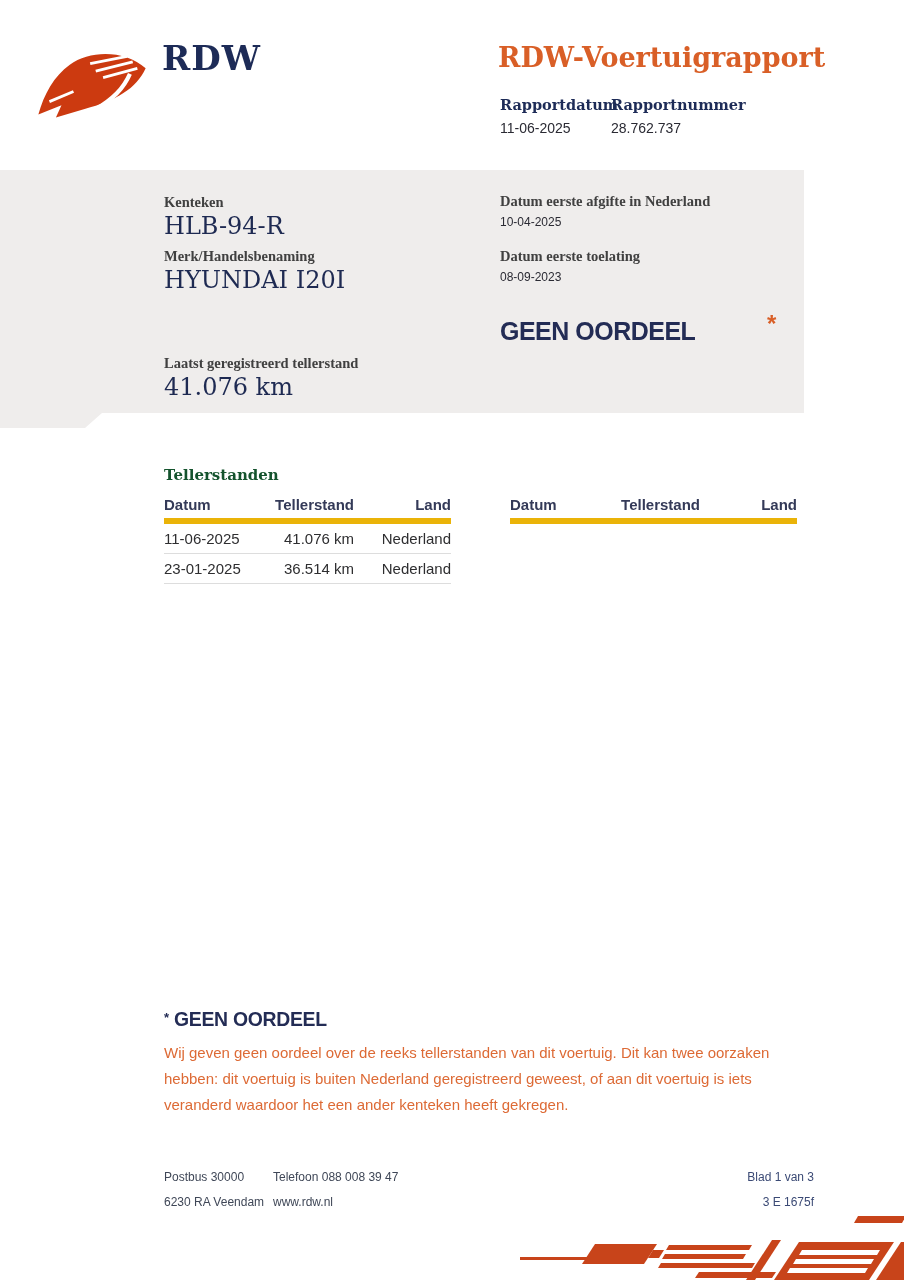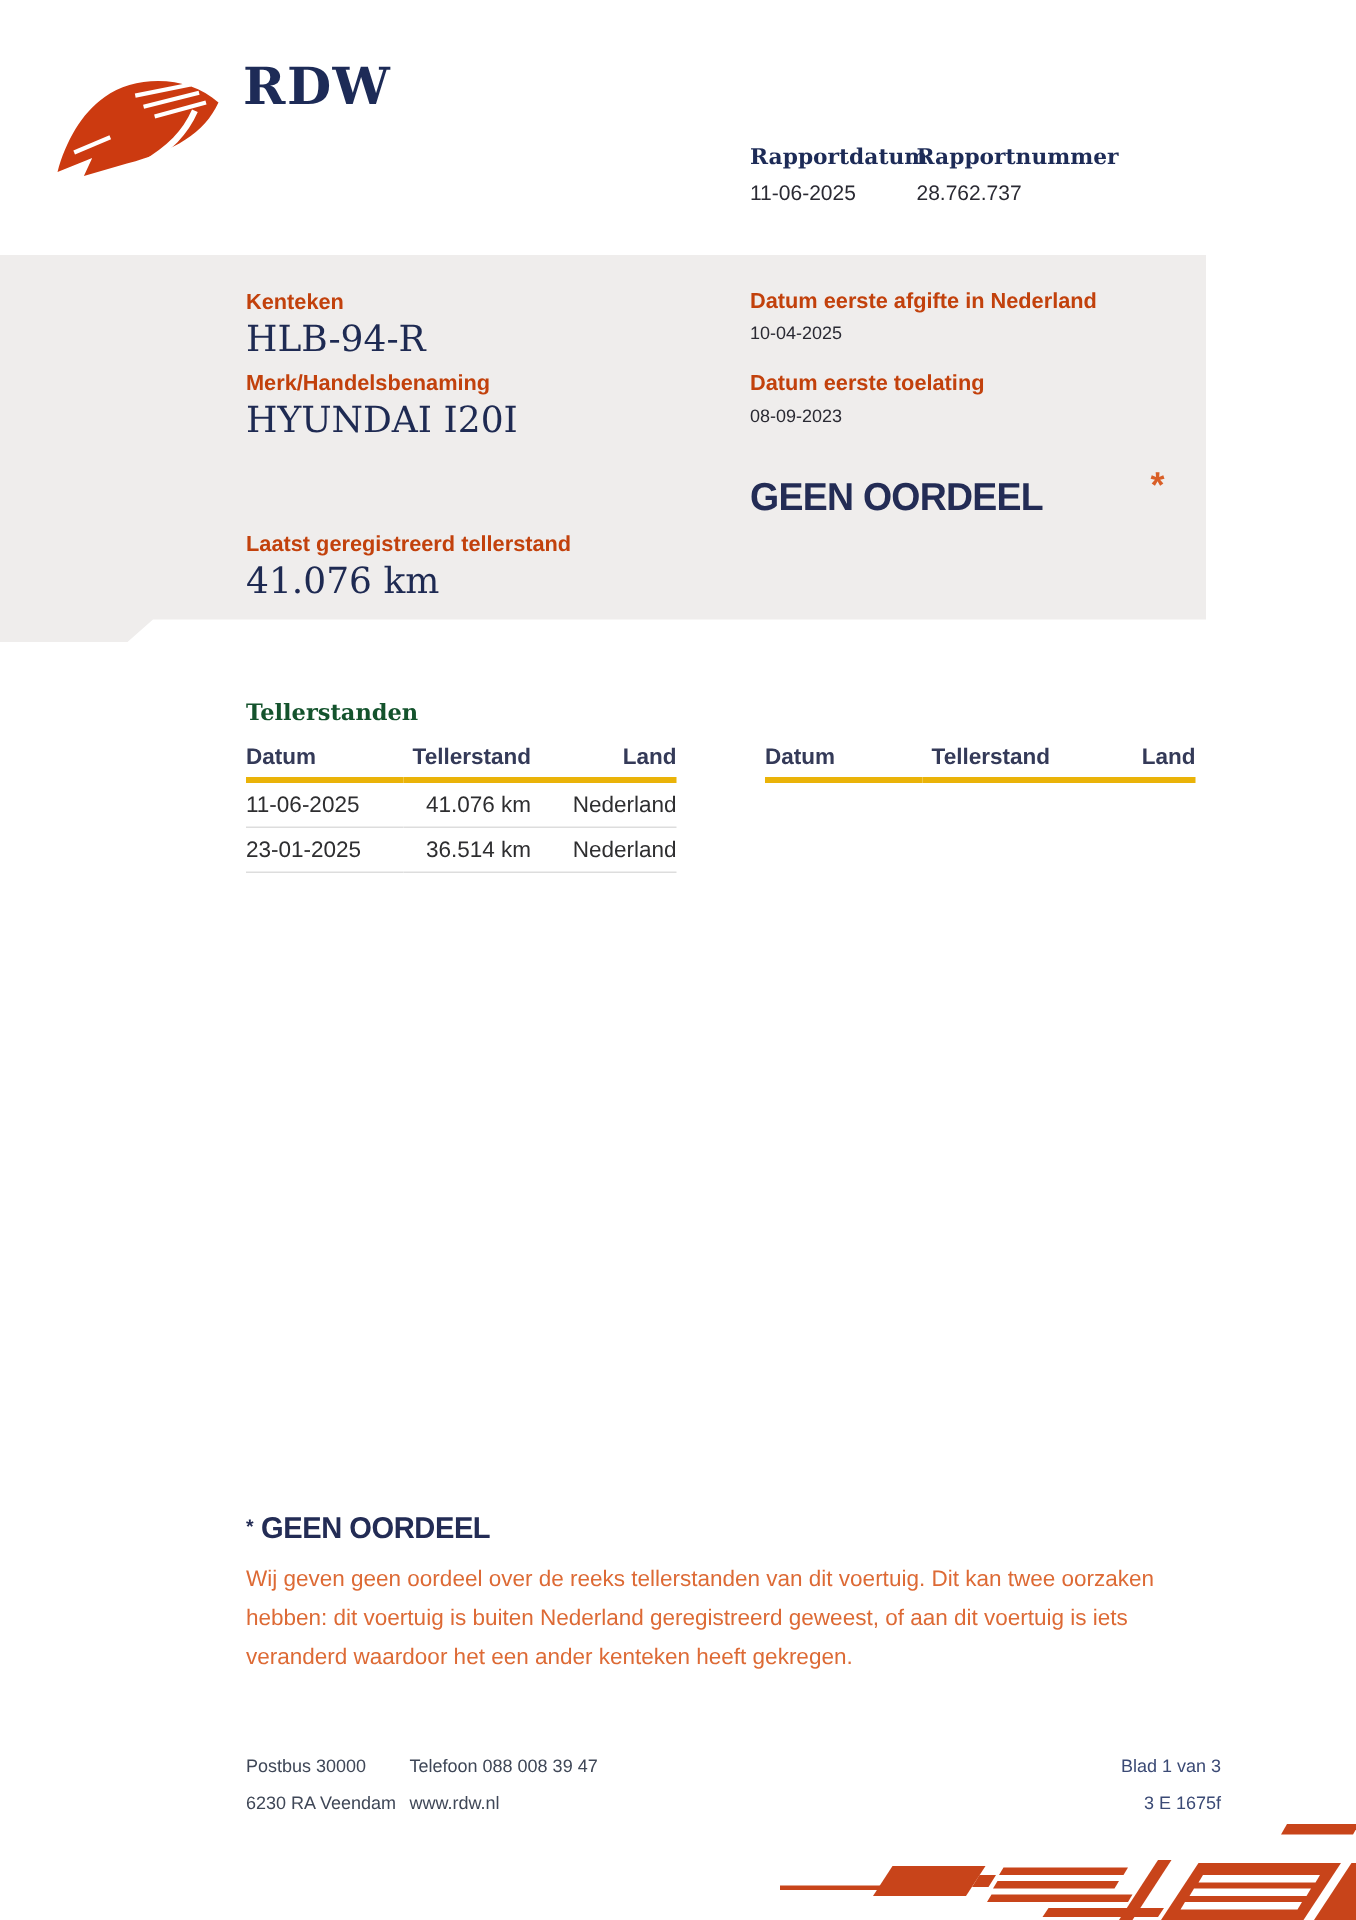--- a/index.html
+++ b/index.html
@@ -34,22 +34,22 @@
   .meta-value { margin-top: 7px; font-size: 14px; color: #2a2a33; }
 
   
   .panel {
     position: absolute; left: 0; top: 170px; width: 804px; height: 258px;
     background: #efedec;
     clip-path: polygon(0 0, 804px 0, 804px 243px, 102px 243px, 85px 258px, 0 258px);
   }
   .pl {
     position: absolute;
-    font-family: Liberation Sans, sans-serif; font-weight: 700;
-    font-size: 14.5px; color: #c2410c;
+    font-family: Liberation Serif, serif; font-weight: 700;
+    font-size: 14.5px; color: #404040;
   }
   .pv-serif {
     position: absolute;
     font-family: "DejaVu Serif", serif; font-weight: 400;
     font-size: 24px; color: #1e2a52;
   }
   .pv-sans { position: absolute; font-size: 12px; color: #2a2a33; }
   .verdict {
     position: absolute; left: 500px; top: 146px;
     font-weight: 700; font-size: 26px; letter-spacing: -0.5px;
@@ -67,21 +67,21 @@
     font-size: 15px; color: #14532d; margin-bottom: 10px;
   }
   .tables-row { display: flex; gap: 59px; }
   table.km { width: 287px; border-collapse: collapse; table-layout: fixed; }
   table.km col.c1 { width: 105px; }
   table.km col.c2 { width: 85px; }
   table.km col.c3 { width: 97px; }
   table.km th {
     font-size: 15px; font-weight: 700; color: #343a58;
     text-align: left; padding: 2px 0 5px 0;
-    border-bottom: 4px solid #eab308;
+    border-bottom: 6px solid #eab308;
   }
   table.km th.num, table.km td.num { text-align: right; }
   table.km td {
     font-size: 15px; color: #2e2e30; padding: 6px 0;
     border-bottom: 1px solid #dddddd;
   }
 
   
   .footnote { position: absolute; left: 164px; top: 1008px; width: 650px; }
   .footnote-heading-row { display: flex; align-items: flex-start; gap: 5px; }
@@ -114,20 +114,21 @@
   <svg class="logo-feather" viewBox="0 0 120 80" aria-hidden="true">
     <path d="M118,22 C96,2 58,2 36,18 C19,30 8,50 2,72 L27,62 L21,75 L52,66 C86,57 108,44 118,22 Z" fill="#cc3a10"></path>
     <path d="M58,17 L98,9" stroke="#ffffff" stroke-width="3" fill="none"></path>
     <path d="M64,25 L104,15" stroke="#ffffff" stroke-width="3" fill="none"></path>
     <path d="M72,32 L109,22" stroke="#ffffff" stroke-width="3" fill="none"></path>
     <path d="M101,28 C94,44 83,55 63,67" stroke="#ffffff" stroke-width="4.5" fill="none"></path>
     <path d="M14,58 L40,47" stroke="#ffffff" stroke-width="3" fill="none"></path>
   </svg>
   <div class="brand-word">RDW</div>
 
+  <div class="doc-title">RDW-Voertuigrapport</div>
   <div class="meta">
     <div class="col1">
       <div class="meta-label">Rapportdatum</div>
       <div class="meta-value">11-06-2025</div>
     </div>
     <div class="col2">
       <div class="meta-label">Rapportnummer</div>
       <div class="meta-value">28.762.737</div>
     </div>
   </div>

